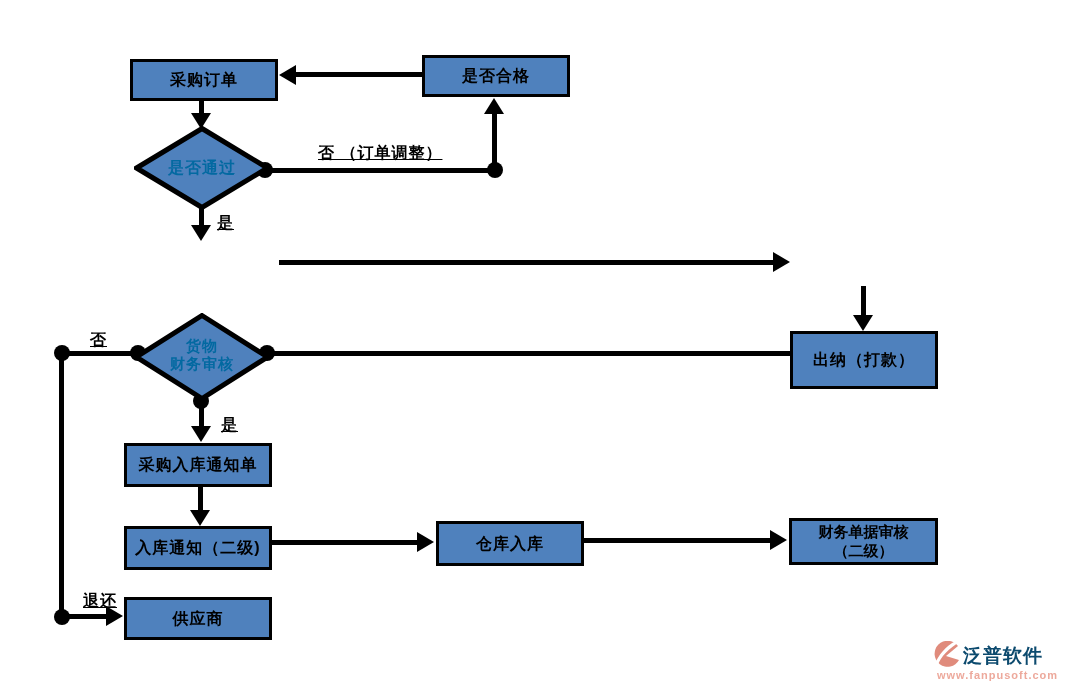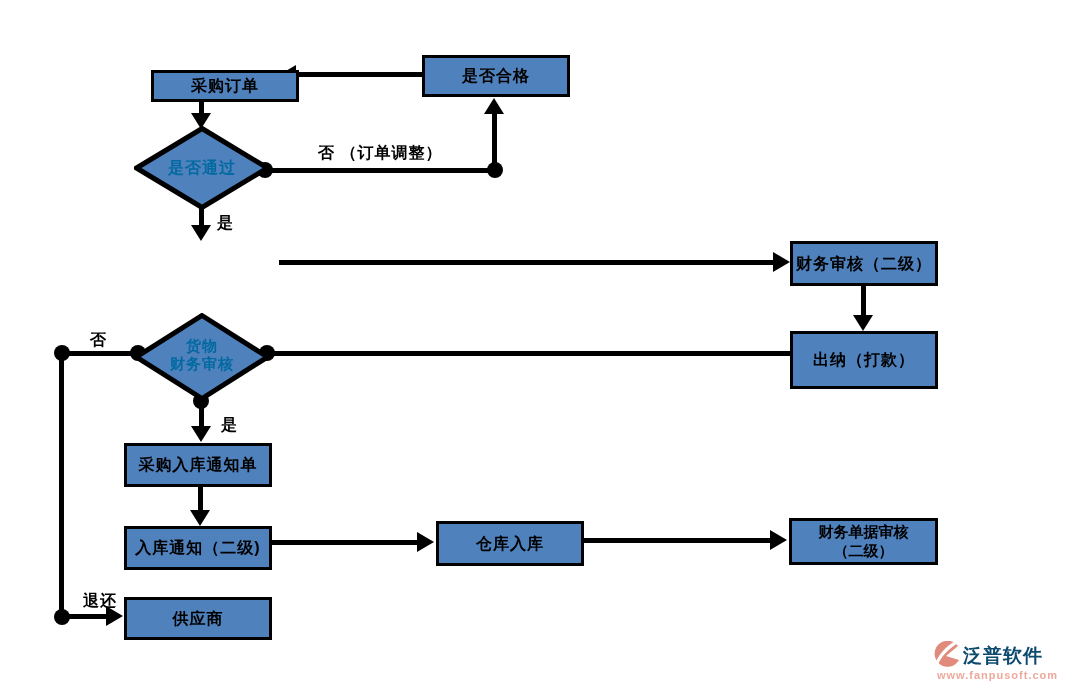--- a/index.html
+++ b/index.html
@@ -59,20 +59,21 @@
   .arrow.left  { border-right: 17px solid #000; border-top: 10px solid transparent; border-bottom: 10px solid transparent; }
   .arrow.down  { border-top: 16px solid #000; border-left: 10px solid transparent; border-right: 10px solid transparent; }
   .arrow.up    { border-bottom: 16px solid #000; border-left: 10px solid transparent; border-right: 10px solid transparent; }
   .edge-label {
     position: absolute;
     font-size: 16px;
     font-weight: bold;
     color: #000;
     white-space: nowrap;
     letter-spacing: 1px;
+    text-decoration: underline;
   }
   .watermark {
     position: absolute;
     left: 933px; top: 641px;
     width: 135px;
     display: flex;
     flex-wrap: wrap;
     align-items: center;
   }
   .watermark .wicon { width: 27px; height: 30px; margin-right: 3px; }
@@ -137,32 +138,29 @@
 
   <div class="vline" style="left:198px; top:487px; height:25px;"></div>
   <div class="arrow down" style="left:190px; top:510px;"></div>
 
   <div class="hline" style="left:272px; top:540px; width:147px;"></div>
   <div class="arrow right" style="left:417px; top:532px;"></div>
 
   <div class="hline" style="left:584px; top:538px; width:187px;"></div>
   <div class="arrow right" style="left:770px; top:530px;"></div>
 
-  <div class="box" style="left:130px; top:70px; width:148px; height:32px;margin-left:21px;">
+  <div class="box" style="left:130px; top:59px; width:148px; height:42px;">
     <span>采购订单</span>
   </div>
 
   <div class="box" style="left:422px; top:55px; width:148px; height:42px;">
     <span>是否合格</span>
   </div>
 
 
-  <div class="box" style="left:790px; top:241px; width:148px; height:45px;">
-    <span>财务审核（二级）</span>
-  </div>
 
   <div class="box" style="left:790px; top:331px; width:148px; height:58px;">
     <span>出纳（打款）</span>
   </div>
 
   <div class="box" style="left:124px; top:443px; width:148px; height:44px;">
     <span>采购入库通知单</span>
   </div>
 
   <div class="box" style="left:436px; top:521px; width:148px; height:45px;">

